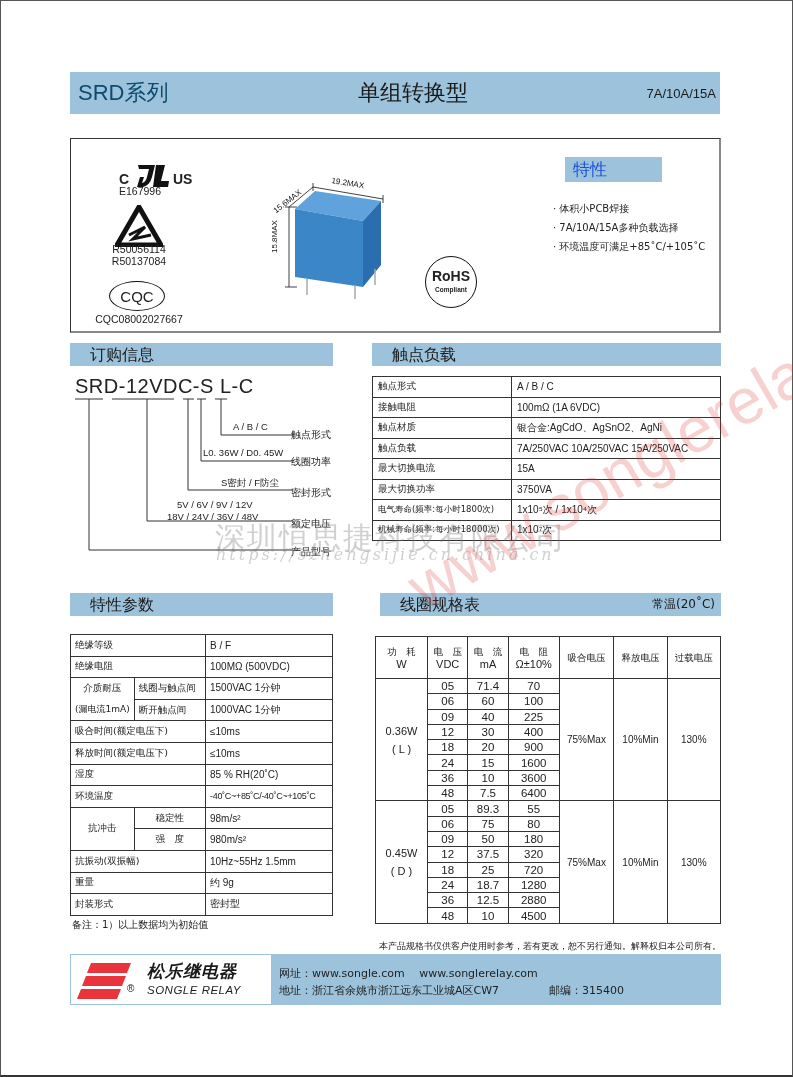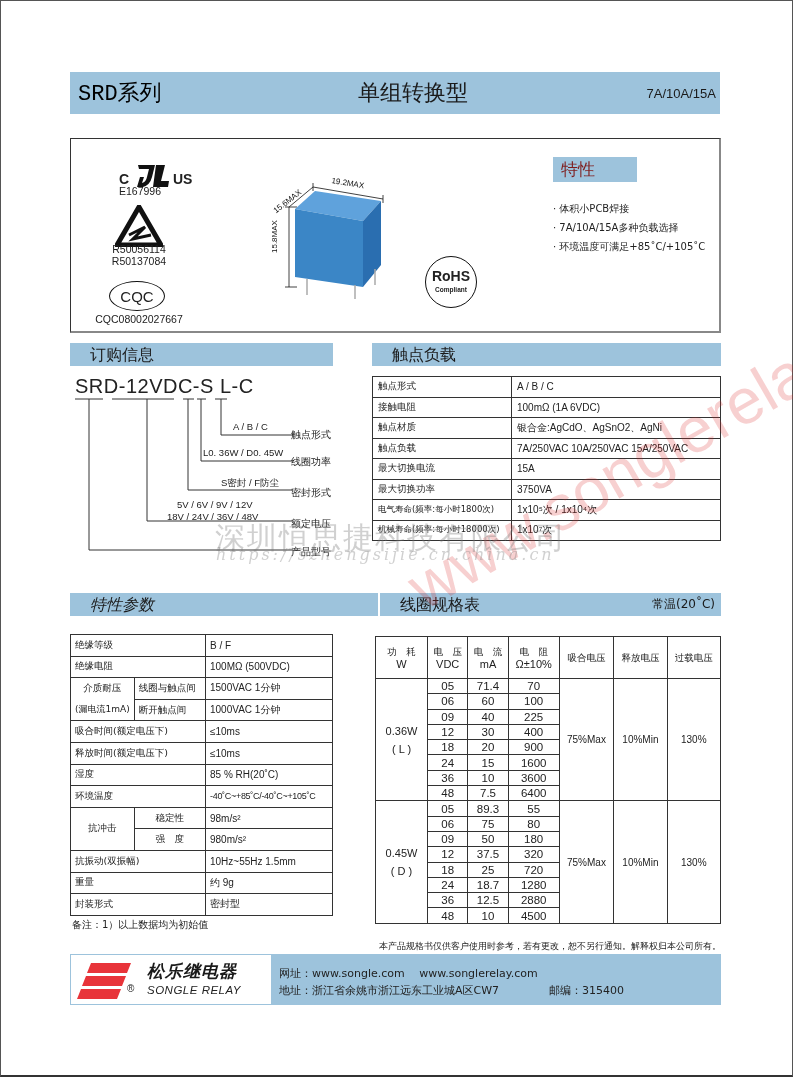--- a/index.html
+++ b/index.html
@@ -3,41 +3,41 @@
 <meta charset="utf-8">
 <style>
   * { box-sizing: border-box; margin: 0; padding: 0; }
   html, body { width: 793px; height: 1077px; background: #fff; overflow: hidden; }
   body { font-family: "DejaVu Sans", "Liberation Sans", sans-serif; color: #222; position: relative; }
   .page-frame { position: absolute; left: 0; top: 0; width: 793px; height: 1077px; border: 1px solid #555; border-bottom: 2px solid #333; }
   .blue { background: #9dc3dc; }
 
   
   .hdr { position: absolute; left: 70px; top: 72px; width: 650px; height: 42px; display: flex; align-items: center; }
-  .hdr .series { position: absolute; left: 8px; font-size: 22px; color: #000000; font-family: Liberation Mono, monospace; }
+  .hdr .series { position: absolute; left: 8px; font-size: 22px; color: #0c4a6e; font-family: Liberation Sans, sans-serif; }
   .hdr .type { position: absolute; left: 288px; font-size: 22px; color: #1a1a1a; }
   .hdr .rating { position: absolute; right: 4px; font-size: 13px; color: #1a1a1a; font-family: "Liberation Sans", sans-serif; }
 
   
   .topbox { position: absolute; left: 70px; top: 138px; width: 651px; height: 195px; border: 1px solid #333; border-bottom: 2px solid #888; border-right: 2px solid #888; }
   .cert { position: absolute; font-family: "Liberation Sans", sans-serif; font-size: 10.5px; color: #222; text-align: center; }
   .ul-logo { position: absolute; left: 40px; top: 14px; width: 90px; height: 34px; }
   .ul-c { position: absolute; left: 8px; top: 18px; font-family: "Liberation Sans", sans-serif; font-weight: bold; font-size: 14px; }
   .ul-us { position: absolute; left: 62px; top: 18px; font-family: "Liberation Sans", sans-serif; font-weight: bold; font-size: 14px; }
   .ul-mark { position: absolute; left: 24px; top: 10px; width: 36px; height: 26px; }
   .tri { position: absolute; left: 44px; top: 66px; width: 48px; height: 42px; }
   .cqc-oval { position: absolute; left: 38px; top: 142px; width: 56px; height: 30px; border: 1.5px solid #111; border-radius: 50%; display: flex; align-items: center; justify-content: center; font-family: "Liberation Sans", sans-serif; font-size: 15px; }
 
   .relay { position: absolute; left: 192px; top: 30px; width: 130px; height: 130px; }
 
   .rohs { position: absolute; left: 354px; top: 117px; width: 52px; height: 52px; border: 1.2px solid #111; border-radius: 50%; text-align: center; }
   .rohs .big { font-family: "Liberation Sans", sans-serif; font-weight: bold; font-size: 14px; margin-top: 12px; display: block; line-height: 14px; }
   .rohs .small { font-family: "Liberation Sans", sans-serif; font-weight: bold; font-size: 6.5px; display: block; margin-top: 3px; }
 
-  .feat-title { position: absolute; left: 482px; top: 18px; width: 84px; height: 25px; padding-left: 8px; font-size: 17px; line-height: 25px; color: #7f1d1d; }
+  .feat-title { position: absolute; left: 494px; top: 18px; width: 97px; height: 25px; padding-left: 8px; font-size: 17px; line-height: 25px; color: #1d4ed8; }
   .feat-list { position: absolute; left: 482px; top: 60px; font-size: 10px; line-height: 19px; color: #222; list-style: none; }
   .feat-list li::before { content: "· "; }
 
   
   .sect { position: absolute; height: 23px; font-size: 16px; line-height: 23px; padding-left: 20px; color: #1a1a1a; }
   .sect .right { position: absolute; right: 6px; top: 0; font-size: 12px; }
 
   
   .order { position: absolute; left: 75px; top: 375px; width: 290px; height: 190px; }
   .order .code { position: absolute; left: 0; top: 0; font-family: "Liberation Sans", sans-serif; font-size: 20px; letter-spacing: 0.5px; color: #222; white-space: pre; }
@@ -211,21 +211,21 @@
         <td style="font-size: 8.5px;">电气寿命(频率:每小时1800次)</td>
         <td>1x10⁵次 / 1x10⁴次</td>
       </tr>
       <tr>
         <td style="font-size: 8.5px;">机械寿命(频率:每小时18000次)</td>
         <td>1x10⁷次</td>
       </tr>
     </tbody>
 </table>
 
-<div class="sect blue" style="left:70px;top:593px;width:308px;font-style:italic;">特性参数</div>
+<div class="sect blue" style="left:70px;top:593px;width:263px;">特性参数</div>
 <table class="params">
   <tbody>
       <tr>
     <td colspan="2">绝缘等级</td>
     <td class="v">B / F</td>
   </tr>
   <tr>
     <td colspan="2">绝缘电阻</td>
     <td class="v">100MΩ (500VDC)</td>
   </tr>

